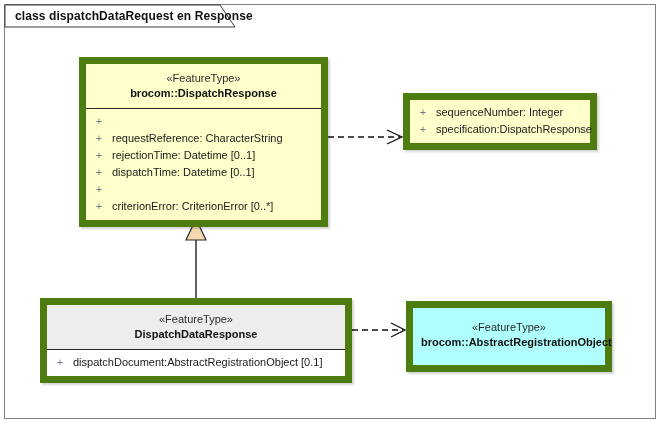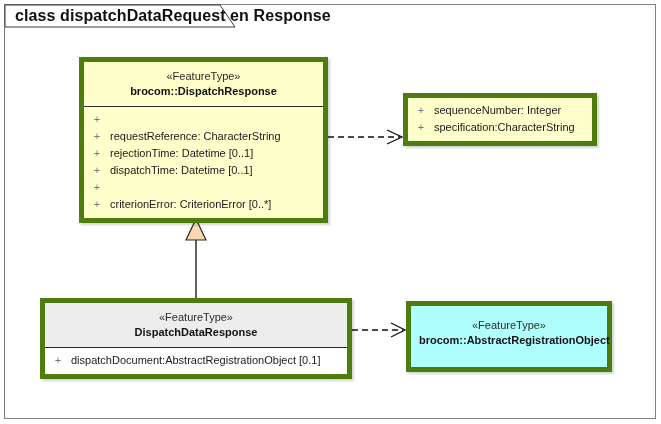--- a/index.html
+++ b/index.html
@@ -36,36 +36,36 @@
     position: absolute;
     left: 5px;
     top: 5px;
     height: 22px;
     padding: 0 26px 0 10px;
     display: flex;
     align-items: center;
     box-sizing: border-box;
     background: #ffffff;
     color: #111111;
-    font-size: 16px;
+    font-size: 12px;
     font-weight: bold;
     letter-spacing: 0.1px;
     white-space: nowrap;
     border: 1px solid #444444;
     border-top: none;
     border-left: none;
     clip-path: polygon(0 0, calc(100% - 14px) 0, 100% 100%, 0 100%);
     background-clip: padding-box;
   }
 
   
   .uml-class {
     position: absolute;
     box-sizing: border-box;
-    border: 5px solid #4d7c0f;
+    border: 7px solid #4d7c0f;
     box-shadow: 2px 2px 2px rgba(0,0,0,0.17);
     background: #ffffcc;
   }
   .uml-class.cyan { background: #b0ffff; }
   .uml-class.plain { background: #ffffff; }
 
   .cls-header {
     box-sizing: border-box;
     padding: 7px 8px 7px 8px;
     text-align: center;
@@ -188,21 +188,21 @@
   </div>
 
   <div class="uml-class" style="left:403px; top:93px; width:194px;">
     <div class="cls-attrs">
       <div class="attr-row">
         <span class="attr-vis">+</span>
         <span class="attr-text">sequenceNumber: Integer</span>
       </div>
       <div class="attr-row">
         <span class="attr-vis">+</span>
-        <span class="attr-text">specification:CharacterString</span>
+        <span class="attr-text">specification:DispatchResponse</span>
       </div>
     </div>
   </div>
 
   <div class="uml-class plain" style="left:40px; top:298px; width:312px;">
     <div class="cls-header gray divider">
       <span class="stereotype">«FeatureType»</span>
       <span class="cls-title">DispatchDataResponse</span>
     </div>
     <div class="cls-attrs">

